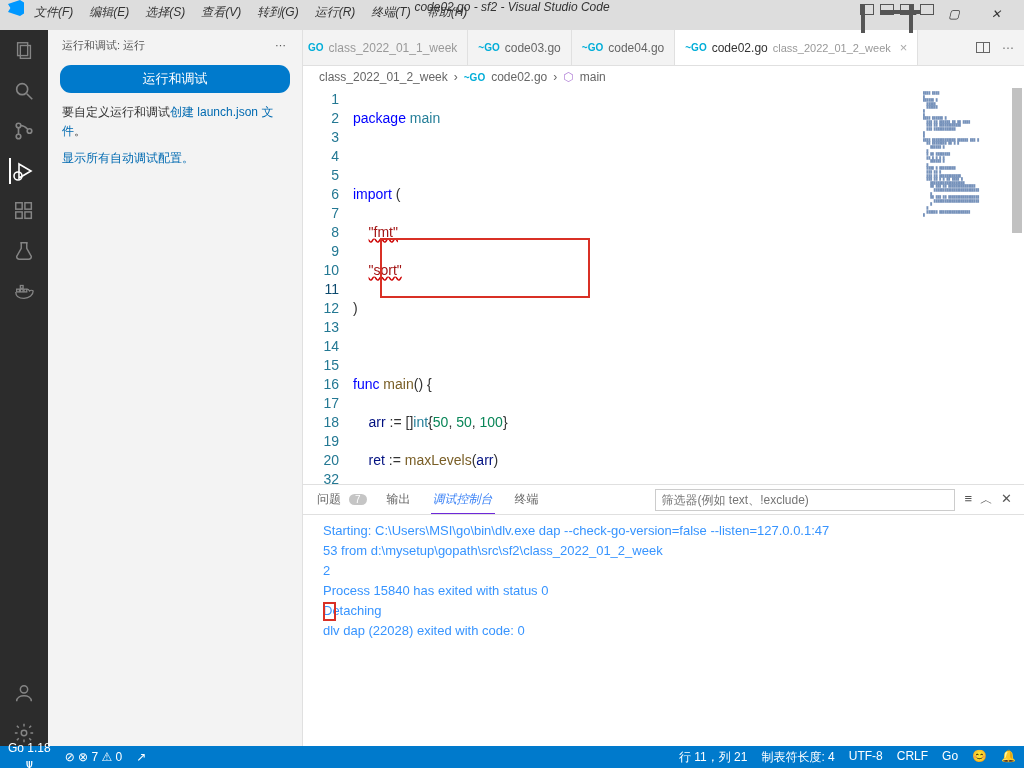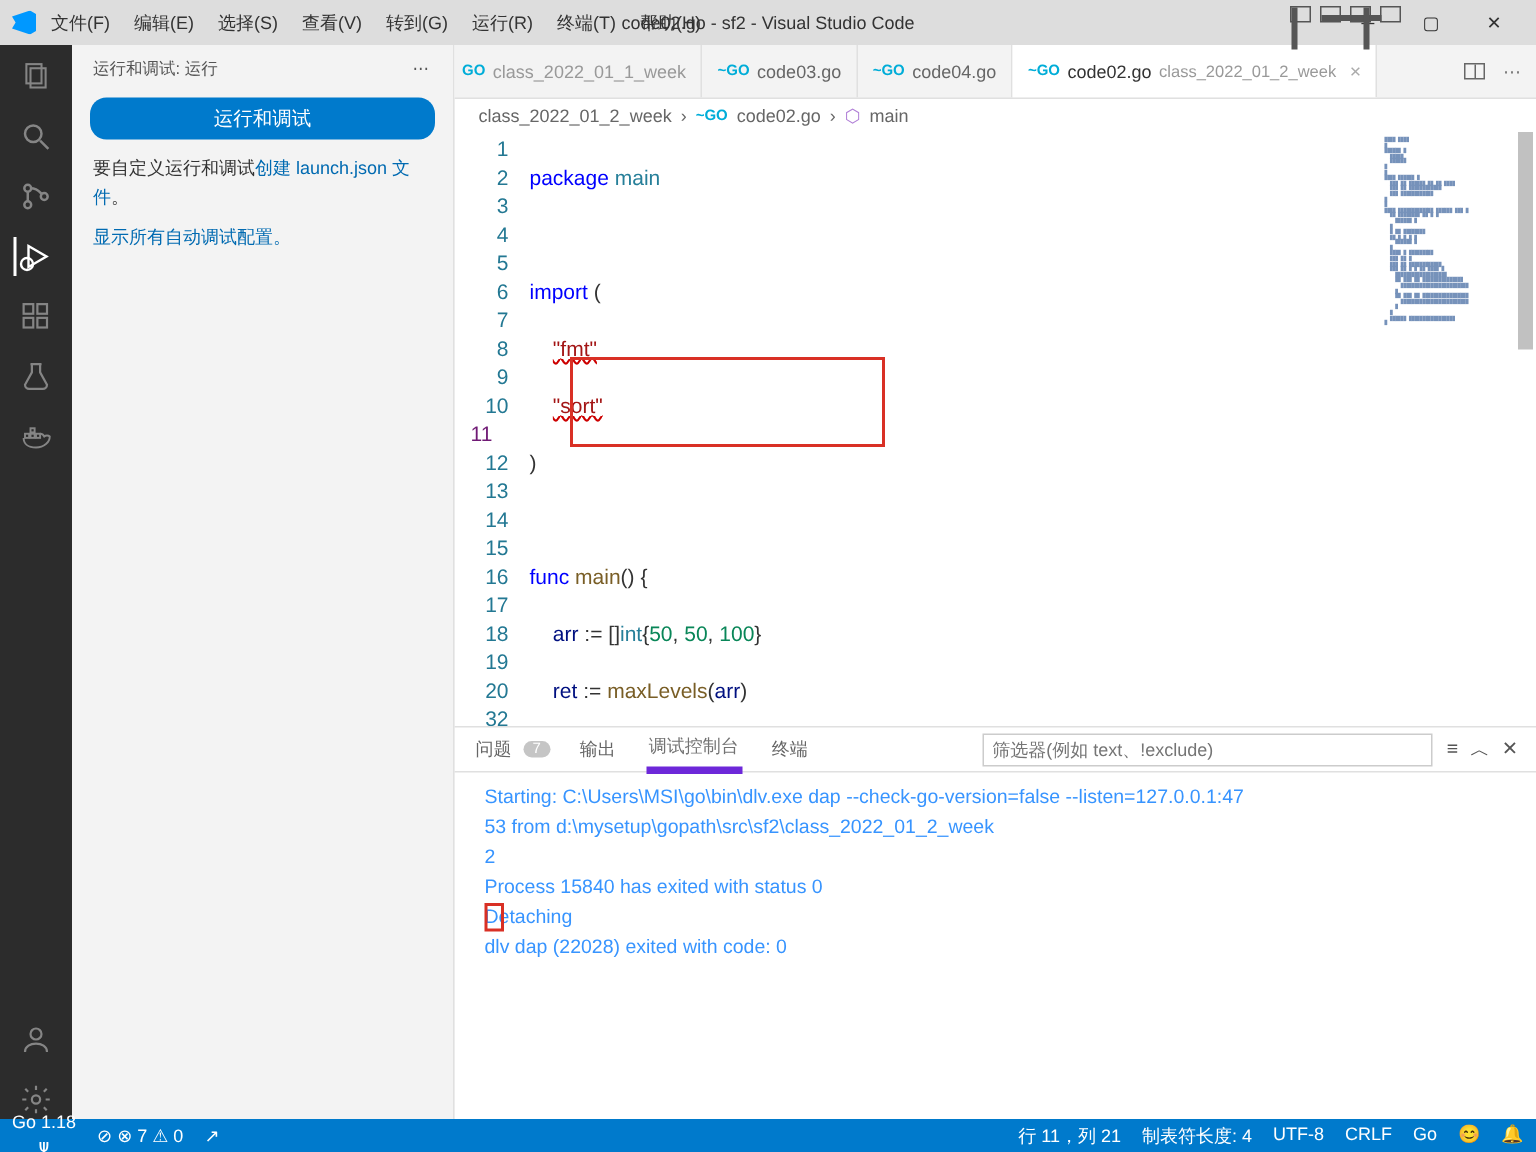--- a/index.html
+++ b/index.html
@@ -1,18 +1,18 @@
 <!DOCTYPE html>
 <html><head>
 <meta charset="utf-8">
 <style>
 *{box-sizing:border-box;margin:0;padding:0;font-family:"Segoe UI","Microsoft YaHei",sans-serif;}
 html,body{height:100%;width:1024px;overflow:hidden;}
 body{display:flex;flex-direction:column;background:#fff;font-size:12px;color:#333;}
-.titlebar{height:30px;background:#dddddd;display:flex;align-items:center;gap:4px;padding:0 8px;position:relative;}
+.titlebar{height:30px;background:#dddddd;display:flex;gap:4px;padding:0 8px;position:relative;font-style:italic;}
 .vscode-logo{width:16px;height:16px;background:#0098ff;clip-path:polygon(75% 0,100% 15%,100% 85%,75% 100%,0 75%,15% 50%,0 25%);} 
 .menu-item{padding:4px 6px;cursor:default;font-size:12px;}
 .title-center{position:absolute;left:50%;transform:translateX(-50%);font-size:12px;display:flex;align-items:center;}
 .winbtns{margin-left:auto;display:flex;gap:2px;}
 .winbtns span{width:40px;height:28px;display:flex;align-items:center;justify-content:center;font-size:12px;}
 .main{flex:1;display:flex;min-height:0;}
 .activity-bar{width:48px;background:#2c2c2c;display:flex;flex-direction:column;align-items:center;padding-top:8px;gap:14px;}
 .activity-bar .ab-icon{width:26px;height:26px;display:flex;align-items:center;justify-content:center;color:#858585;cursor:pointer;}
 .activity-bar .ab-icon.active{color:#fff;border-left:2px solid #fff;margin-left:-2px;width:28px;}
 .activity-bar .ab-spacer{flex:1;}
@@ -30,40 +30,40 @@
 .tab.active{background:#fff;color:#333;}
 .tab.partial{color:#999;}
 .tab .close{color:#aaa;padding-left:4px;font-size:13px;}
 .tab-actions{margin-left:auto;display:flex;align-items:center;padding:0 10px;gap:12px;color:#777;}
 .breadcrumb{height:22px;display:flex;align-items:center;padding:0 16px;font-size:12px;color:#666;gap:6px;}
 .breadcrumb .go-icon{color:#00ADD8;font-size:10px;font-weight:bold;}
 .breadcrumb .cube{color:#b180d7;}
 .editor-split{flex:1;display:flex;min-height:0;position:relative;}
 .code-wrap{flex:1;display:flex;font-family:Consolas,monospace;font-size:14px;line-height:19px;overflow:hidden;}
 .gutter{width:50px;text-align:right;color:#237893;padding-right:14px;padding-top:2px;user-select:none;}
-.gutter div.cursor-line{color:#701a75;font-weight:500;text-align:center;}
+.gutter div.cursor-line{color:#0c4a6e;font-weight:500;}
 .code{flex:1;padding-top:2px;white-space:pre;position:relative;}
 .code .line{height:19px;position:relative;}
 .kw{color:#0000ff;}
 .str{color:#a31515;}
 .fn{color:#795e26;}
 .typ{color:#267f99;}
 .num{color:#098658;}
 .var{color:#001080;}
 .pkg{color:#267f99;}
 .err{text-decoration:underline wavy #cc0000;}
 .redbox{position:absolute;border:2px solid #d93025;pointer-events:none;}
 .minimap{width:92px;background:#fff;border-left:0;position:relative;overflow:hidden;}
 .minimap-lines{font-size:3px;line-height:3.6px;color:#57a;opacity:.8;padding:4px 3px;font-family:monospace;white-space:pre;word-break:break-all;}
 .scrollbar{width:12px;background:#fff;position:relative;}
 .scrollbar .thumb{position:absolute;left:0;right:2px;top:0;height:145px;background:#c1c1c1;}
 .bottom-panel{height:262px;border-top:1px solid #e0e0e0;display:flex;flex-direction:column;}
 .bp-tabs{display:flex;align-items:center;height:30px;border-bottom:1px solid #e0e0e0;padding:0 12px;gap:18px;font-size:12px;color:#666;}
 .bp-tab{padding:5px 2px;cursor:pointer;}
-.bp-tab.active{color:#737373;border-bottom:5px solid #6d28d9;}
+.bp-tab.active{color:#3b82f6;border-bottom:1px solid #6d28d9;font-style:italic;}
 .bp-badge{background:#c5c5c5;color:#fff;border-radius:8px;padding:0 6px;font-size:10px;margin-left:-12px;}
 .bp-right{margin-left:auto;display:flex;align-items:center;gap:10px;}
 .filter-input{width:300px;height:22px;border:1px solid #ccc;padding:0 6px;font-size:12px;color:#888;background:#fff;}
 .bp-icons{display:flex;gap:8px;color:#555;font-size:13px;}
 .console{flex:1;padding:6px 14px 6px 20px;font-family:Consolas,monospace;font-size:13px;line-height:20px;overflow:auto;position:relative;}
 .console .c-info{color:#3794ff;}
 .console .c-out{color:#3794ff;}
 .console .c-exit{color:#3794ff;}
 .red-sq{position:absolute;border:2px solid #d93025;width:13px;height:19px;left:20px;top:87px;}
 .status-bar{height:22px;background:#007acc;color:#fff;display:flex;align-items:center;font-size:12px;padding:0 8px;gap:14px;}

